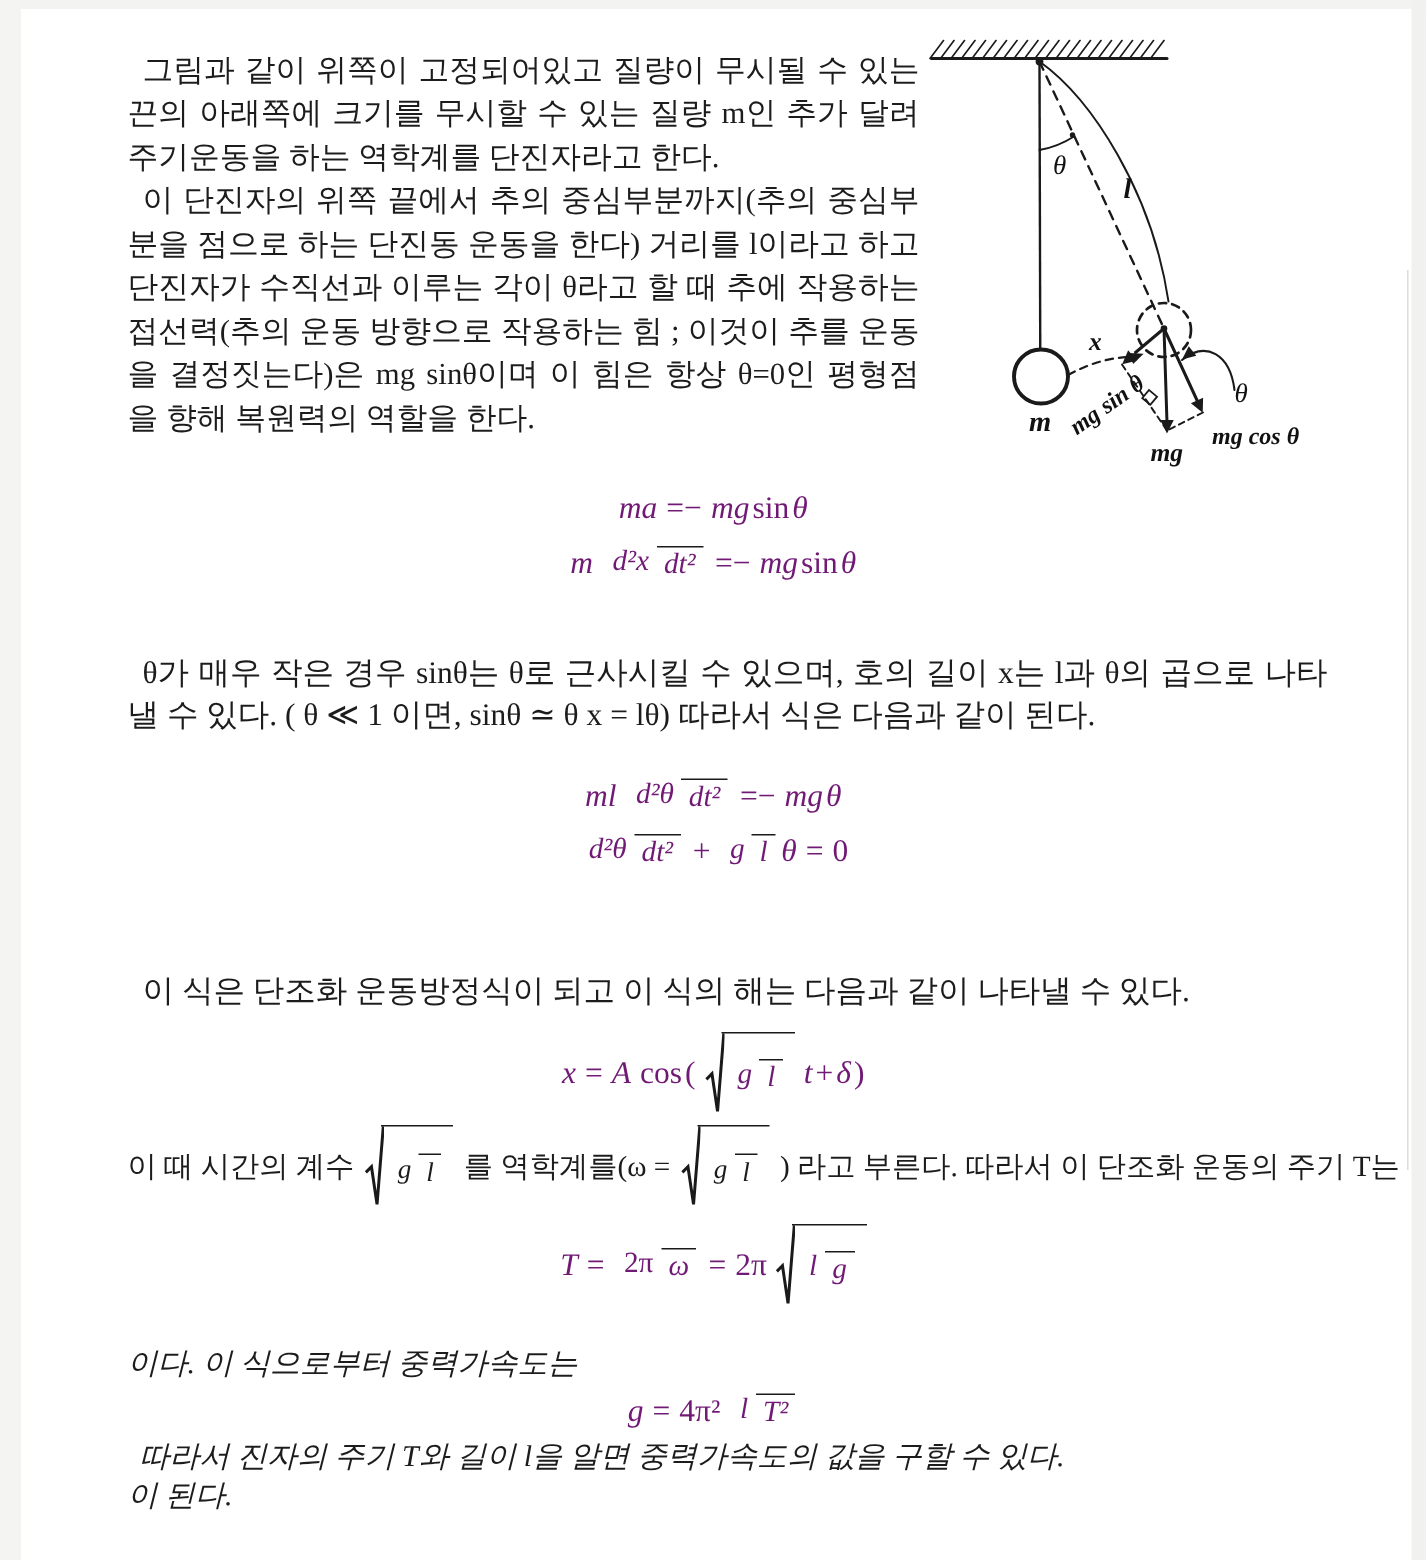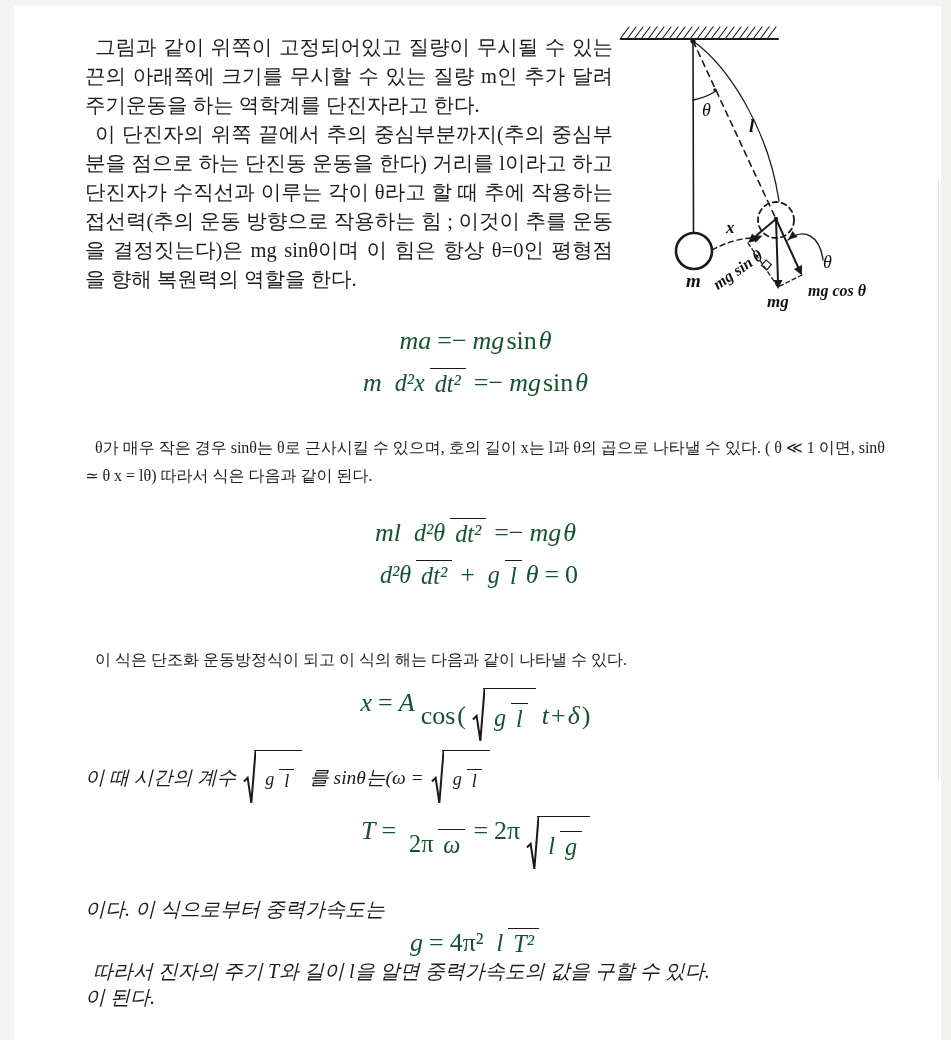--- a/index.html
+++ b/index.html
@@ -6,44 +6,44 @@
   .page{position:relative;width:951px;height:1040px;background:#ffffff;overflow:hidden;
         font-family:"Liberation Serif","DejaVu Serif",serif;color:#1c1c1c;}
   .scan-top{position:absolute;left:0;top:0;width:951px;height:6px;background:#f3f3f1;}
   .scan-left{position:absolute;left:0;top:0;width:14px;height:1040px;background:#f4f4f2;}
   .scan-right{position:absolute;left:941px;top:0;width:10px;height:1040px;background:#f1f1ef;}
   .scan-rightline{position:absolute;left:938px;top:180px;width:1px;height:600px;background:#dcdcd8;}
 
   .col-text{position:absolute;left:85px;top:33px;width:528px;}
   .col-text p{margin:0;font-size:20.5px;line-height:29px;text-align:justify;text-indent:10px;}
 
-  .para{position:absolute;left:85px;width:800px;margin:0;font-size:16px;line-height:28px;
+  .para{position:absolute;left:85px;width:800px;margin:0;font-size:21px;line-height:28px;
         text-align:justify;text-indent:10px;}
   .line{position:absolute;margin:0;font-size:20px;line-height:26px;white-space:nowrap;font-style:italic;}
 
   .eqblock{position:absolute;left:0;width:951px;text-align:center;}
   .eqrow{margin:0 0 12px 0;}
-  .eq{display:inline-flex;gap:6px;font-size:26px;color:#14532d;}
+  .eq{display:inline-flex;align-items:center;gap:6px;font-size:21px;color:#701a75;}
   .mi{font-style:italic;}
   .mo,.mn,.fn{font-style:normal;}
   .tight{display:inline-flex;align-items:center;gap:2px;}
 
   .frac{display:inline-flex;flex-direction:row;align-items:center;vertical-align:middle;
         font-size:0.93em;line-height:1.12;margin:0 2px;}
   .frac .num{padding:0 5px 1px 5px;}
   .frac .den{border-top:1.5px solid #1a1a1a;padding:1px 5px 0 5px;}
 
   .sqrt{display:inline-flex;align-items:stretch;vertical-align:middle;}
   .sqrt .radsvg{width:13px;align-self:stretch;margin-right:-2px;}
   .sqrt .radicand{border-top:1.6px solid #1a1a1a;padding:3px 6px 0 4px;
         display:inline-flex;align-items:center;gap:5px;}
 
   .p6{position:absolute;left:85px;top:750px;width:866px;display:flex;align-items:center;
       gap:7px;font-size:19.5px;flex-wrap:nowrap;}
-  .p6 .txt{white-space:nowrap;font-style:italic;}
+  .p6 .txt{white-space:nowrap;}
 
   .figure{position:absolute;left:616px;top:24px;}
   .fig-ink{stroke:#1a1a1a;}
   .fig-label{font-family:"Liberation Serif","DejaVu Serif",serif;fill:#111;}
 </style>
 </head>
 <body>
 
 <div class="page">
 
@@ -208,32 +208,33 @@
       <svg class="radsvg" viewBox="0 0 14 60" preserveAspectRatio="none">
         <path d="M1 34 L5 30 L9 57 L13.5 1" fill="none" stroke="#1a1a1a" stroke-width="2" vector-effect="non-scaling-stroke"></path>
       </svg>
       <span class="radicand">
         <span class="frac">
           <span class="num mi">g</span>
           <span class="den mi">l</span>
         </span>
       </span>
     </span>
-    <span class="txt">를 sinθ는(ω =</span>
+    <span class="txt">를 역학계를(ω =</span>
     <span class="sqrt">
       <svg class="radsvg" viewBox="0 0 14 60" preserveAspectRatio="none">
         <path d="M1 34 L5 30 L9 57 L13.5 1" fill="none" stroke="#1a1a1a" stroke-width="2" vector-effect="non-scaling-stroke"></path>
       </svg>
       <span class="radicand">
         <span class="frac">
           <span class="num mi">g</span>
           <span class="den mi">l</span>
         </span>
       </span>
     </span>
+    <span class="txt">) 라고 부른다. 따라서 이 단조화 운동의 주기 T는</span>
   </div>
 
   <div class="eqblock" style="top:816px">
     <div class="eqrow">
       <span class="eq">
         <span class="mi">T</span>
         <span class="mo">=</span>
         <span class="frac">
           <span class="num mn">2π</span>
           <span class="den mi">ω</span>

